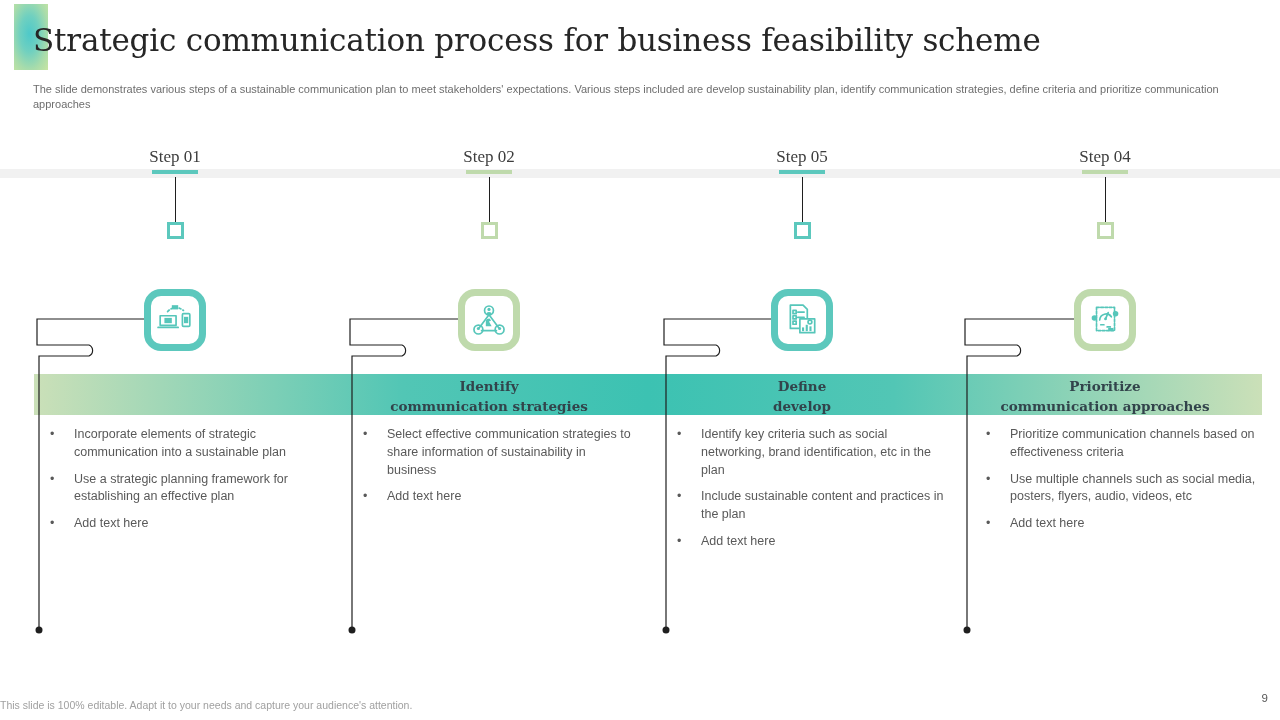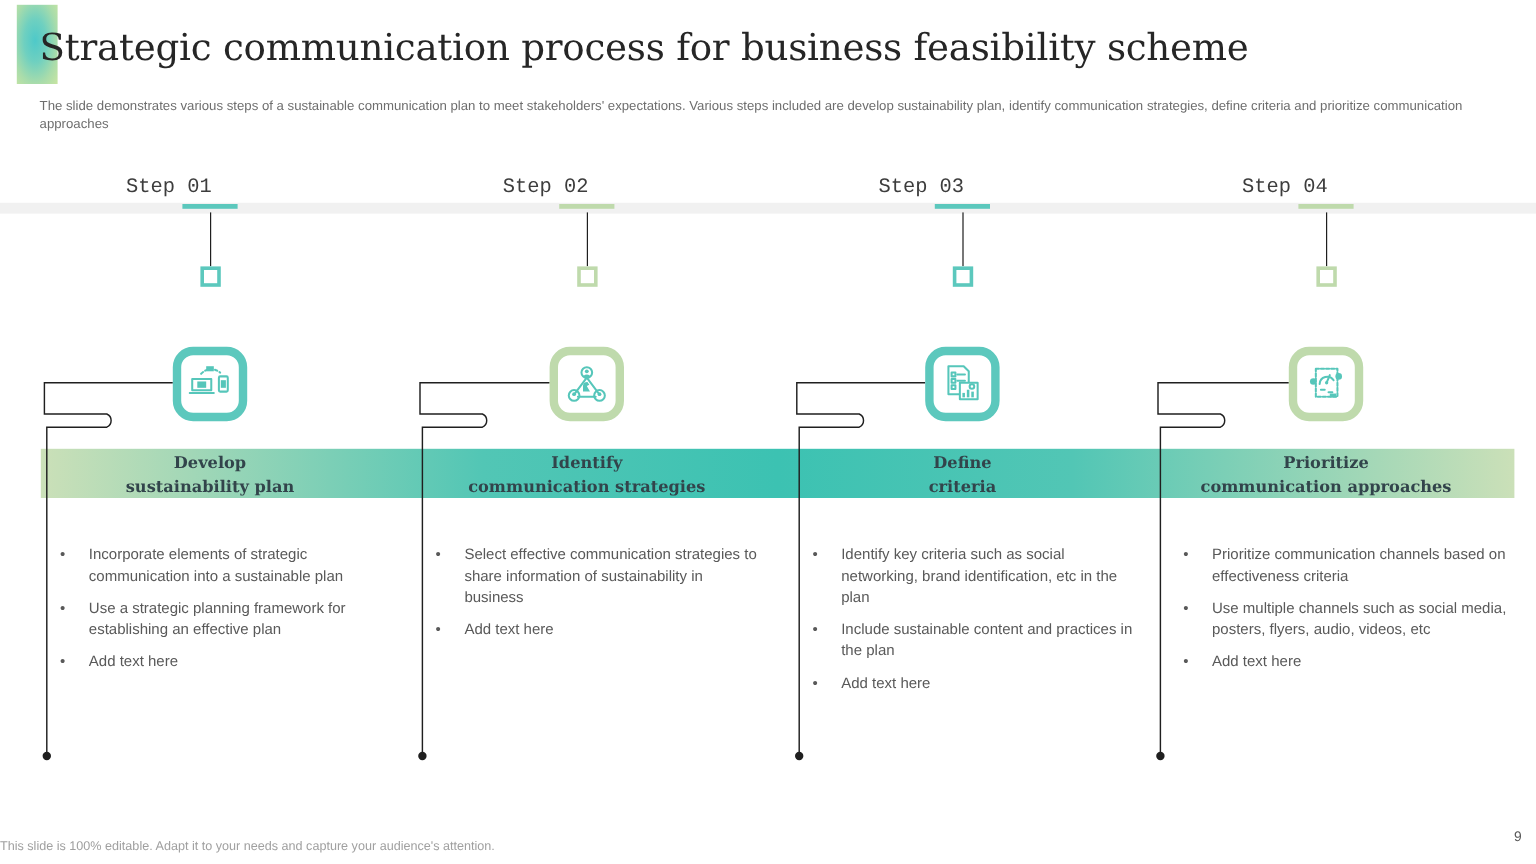--- a/index.html
+++ b/index.html
@@ -22,22 +22,22 @@
     position:absolute; left:33px; top:82px; width:1214px;
     font-size:11px; line-height:1.35; color:#6e6e6e;
   }
   .gray-band {
     position:absolute; left:0; top:169px; width:1280px; height:9px;
     background:#f1f1f1;
   }
   .connector-layer { position:absolute; left:0; top:0; width:1280px; height:720px; z-index:2; pointer-events:none; }
 
   .step-label {
-    position:absolute; top:147px; width:140px; 
-    font-family:Liberation Mono, monospace; font-size:17px; color:#3d3d3d; z-index:3;
+    position:absolute; top:147px; width:140px; text-align:center;
+    font-family:Liberation Serif, serif; font-size:17px; color:#3d3d3d; z-index:3;
   }
   .step-underline { position:absolute; top:170px; width:46px; height:4px; z-index:3; }
   .step-vline { position:absolute; top:177px; width:1px; height:45px; background:#1f1f1f; z-index:3; }
   .step-square { position:absolute; top:222px; width:17px; height:17px; background:#ffffff; z-index:3; }
   .teal-bg { background:#5cc8bd; }
   .green-bg { background:#bfdaac; }
   .teal-bd { border:3px solid #5cc8bd; }
   .green-bd { border:3px solid #bfdaac; }
 
   .icon-box {
@@ -52,21 +52,20 @@
     background:linear-gradient(90deg, #cbe0b8 0%, #52c6b5 30%, #3cc2b2 50%, #52c6b5 70%, #cbe0b8 100%);
   }
   .col-heading {
     position:absolute; top:377px; width:320px; text-align:center; z-index:3;
     font-family:"DejaVu Serif", serif; font-weight:700;
     font-size:13.5px; line-height:1.45; color:#32444b;
   }
   .bullets {
     position:absolute; top:426px; width:284px; z-index:3;
     list-style:none;
-    margin-top:28px;
   }
   .bullets li {
     position:relative; padding-left:34px; margin-bottom:9px;
     font-size:12.5px; line-height:1.42; color:#595959;
   }
   .bullets li::before {
     content:"\2022"; position:absolute; left:10px; top:0; color:#595959;
   }
   .footer-note {
     position:absolute; left:0; top:699px; width:1280px; text-align:left;
@@ -100,21 +99,21 @@
     <g fill="#1f1f1f">
       <circle cx="39" cy="630" r="3.5"></circle>
       <circle cx="352" cy="630" r="3.5"></circle>
       <circle cx="666" cy="630" r="3.5"></circle>
       <circle cx="967" cy="630" r="3.5"></circle>
     </g>
   </svg>
 
   <div class="step-label" style="left:105px">Step 01</div>
   <div class="step-label" style="left:419px">Step 02</div>
-  <div class="step-label" style="left:732px">Step 03</div>
+  <div class="step-label" style="left:732px">Step 05</div>
   <div class="step-label" style="left:1035px">Step 04</div>
 
   <div class="step-underline teal-bg" style="left:152px"></div>
   <div class="step-underline green-bg" style="left:466px"></div>
   <div class="step-underline teal-bg" style="left:779px"></div>
   <div class="step-underline green-bg" style="left:1082px"></div>
 
   <div class="step-vline" style="left:175px"></div>
   <div class="step-vline" style="left:489px"></div>
   <div class="step-vline" style="left:802px"></div>
@@ -173,31 +172,27 @@
       <circle class="fillpart" cx="7" cy="15" r="2.6"></circle>
       <circle class="fillpart" cx="27" cy="11" r="2.6"></circle>
       <line x1="13" y1="21.5" x2="16" y2="21.5"></line>
       <line x1="19" y1="23.5" x2="22" y2="23.5"></line>
       <rect class="fillpart" x="20" y="24.5" width="5" height="3"></rect>
     </svg>
   </div>
 
   <div class="header-band"></div>
 
-  <div class="col-heading" style="left:15px">
-    <span>Develop</span><br>
-    <span>sustainability plan</span>
-  </div>
   <div class="col-heading" style="left:329px">
     <span>Identify</span><br>
     <span>communication strategies</span>
   </div>
   <div class="col-heading" style="left:642px">
     <span>Define</span><br>
-    <span>criteria</span>
+    <span>develop</span>
   </div>
   <div class="col-heading" style="left:945px">
     <span>Prioritize</span><br>
     <span>communication approaches</span>
   </div>
 
   <ul class="bullets" style="left:40px">
     <li>Incorporate elements of strategic communication into a sustainable plan</li>
     <li>Use a strategic planning framework for establishing an effective plan</li>
     <li>Add text here</li>

